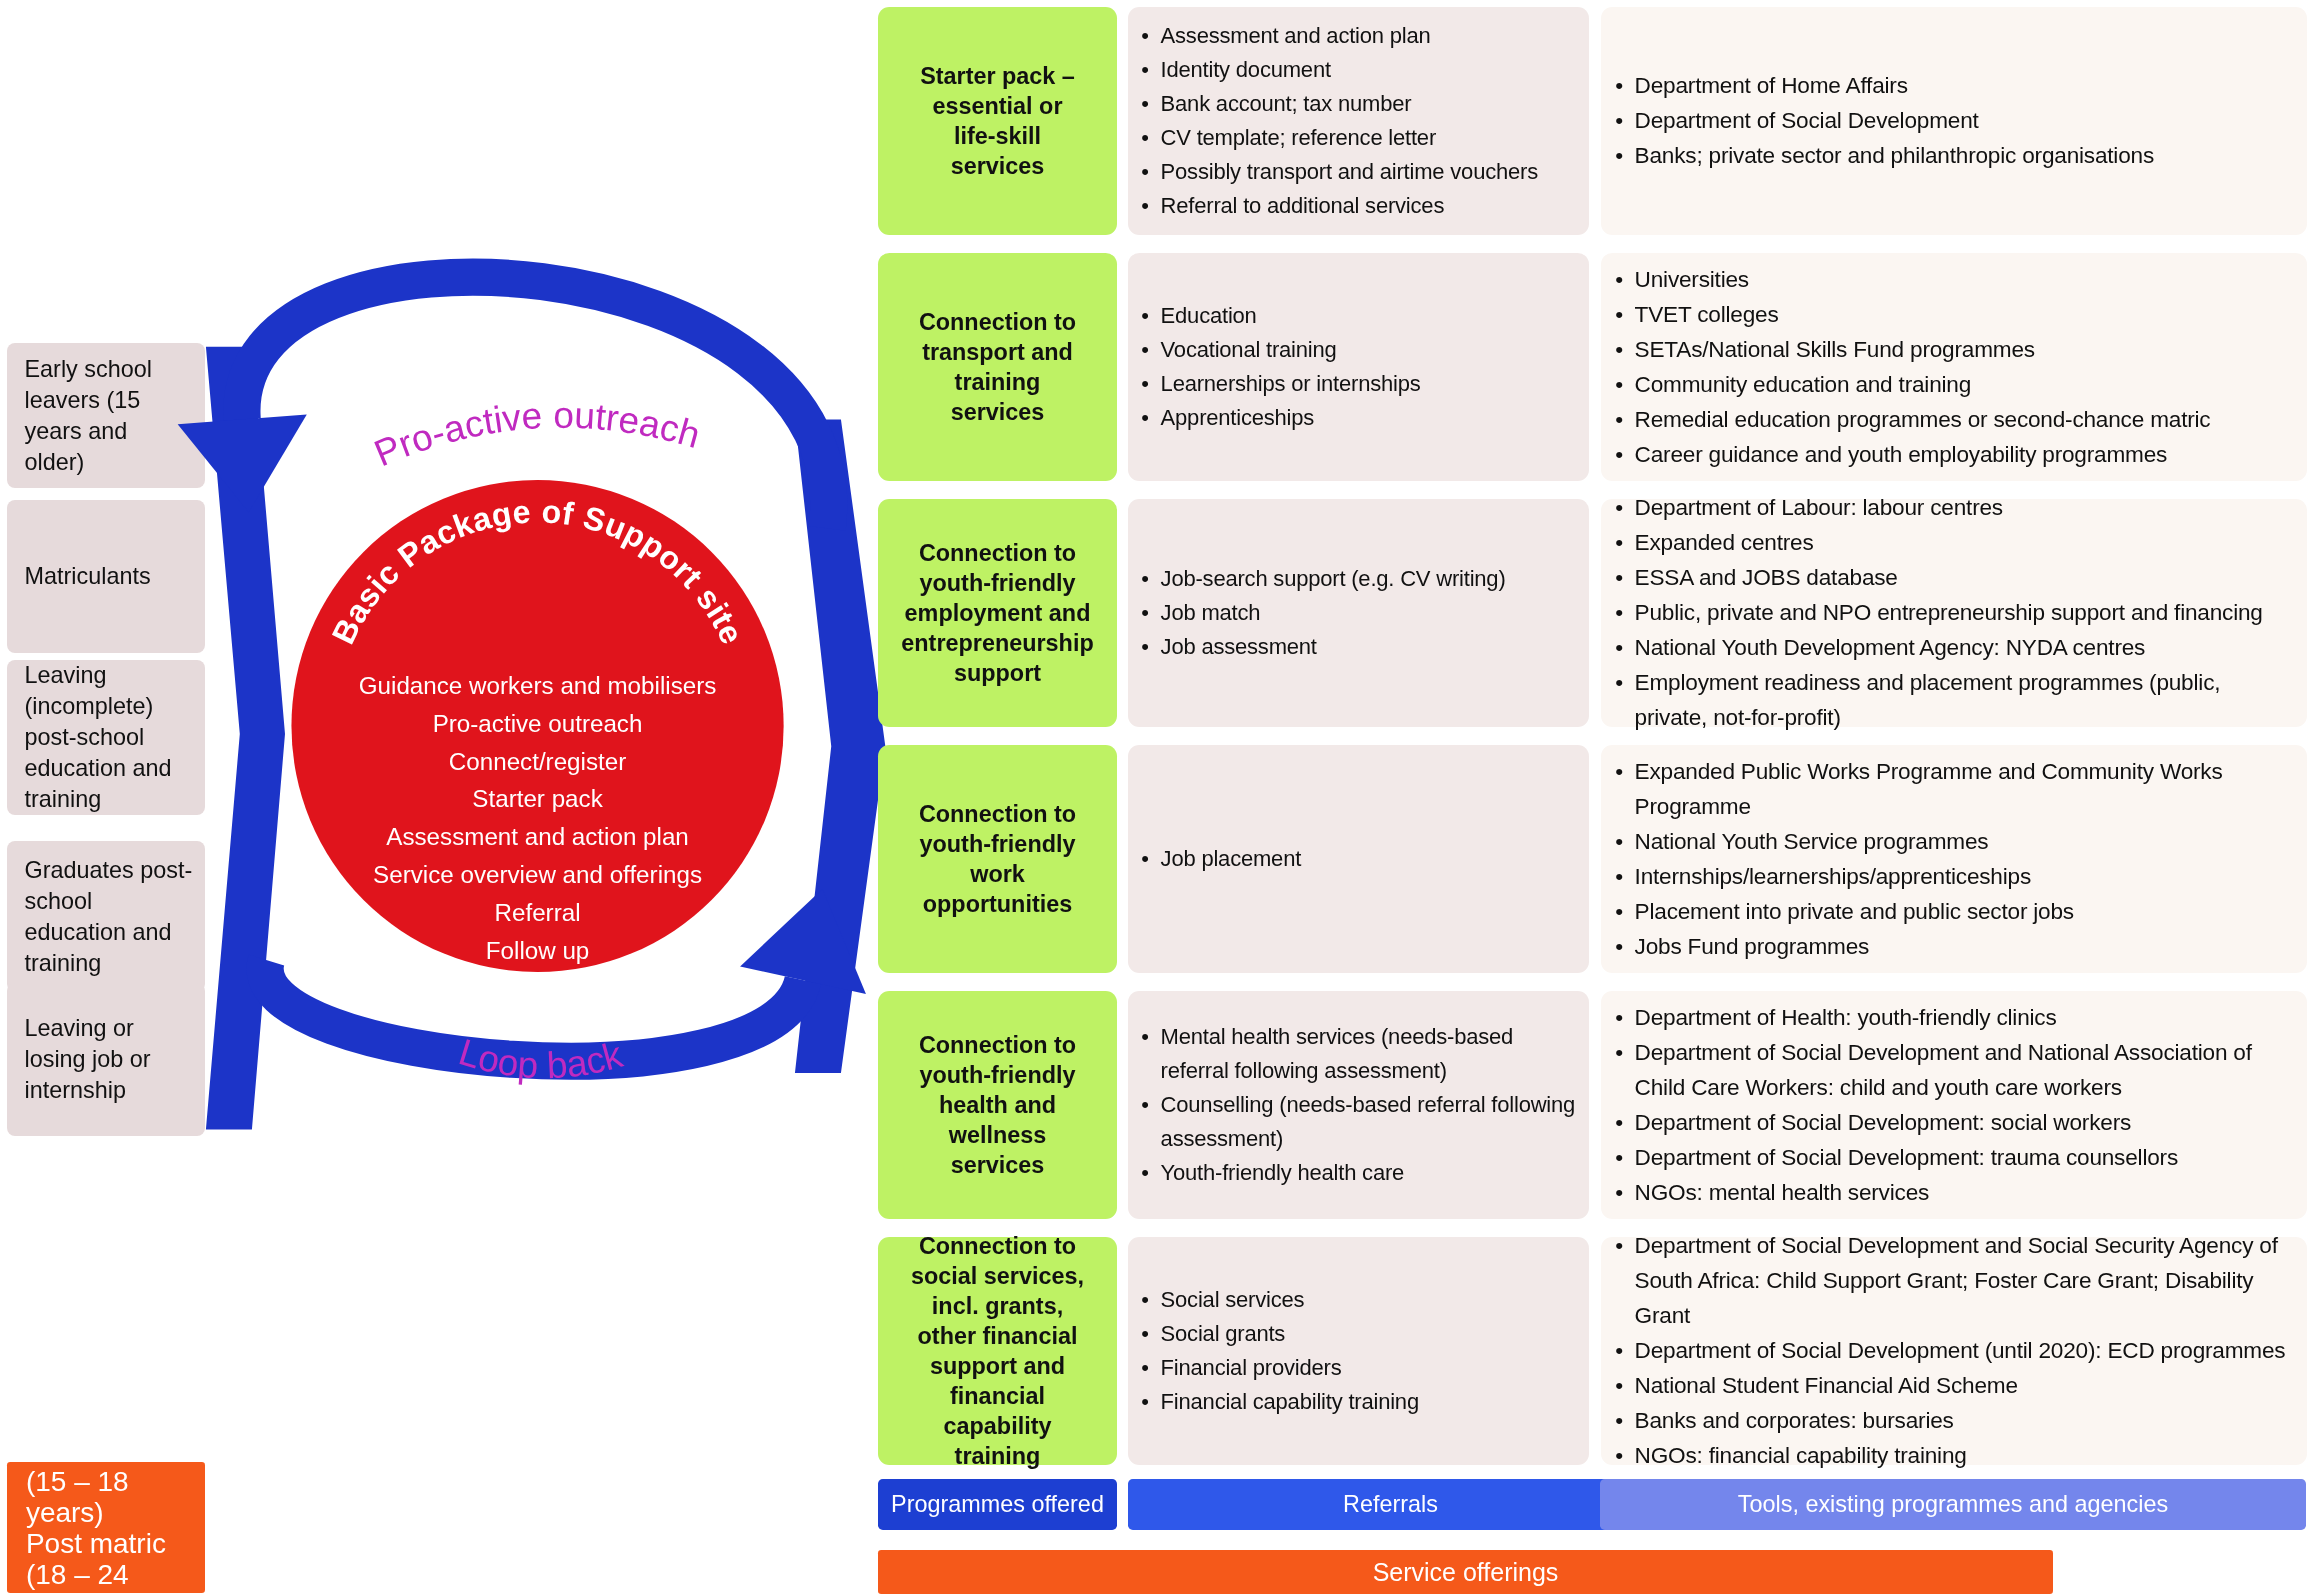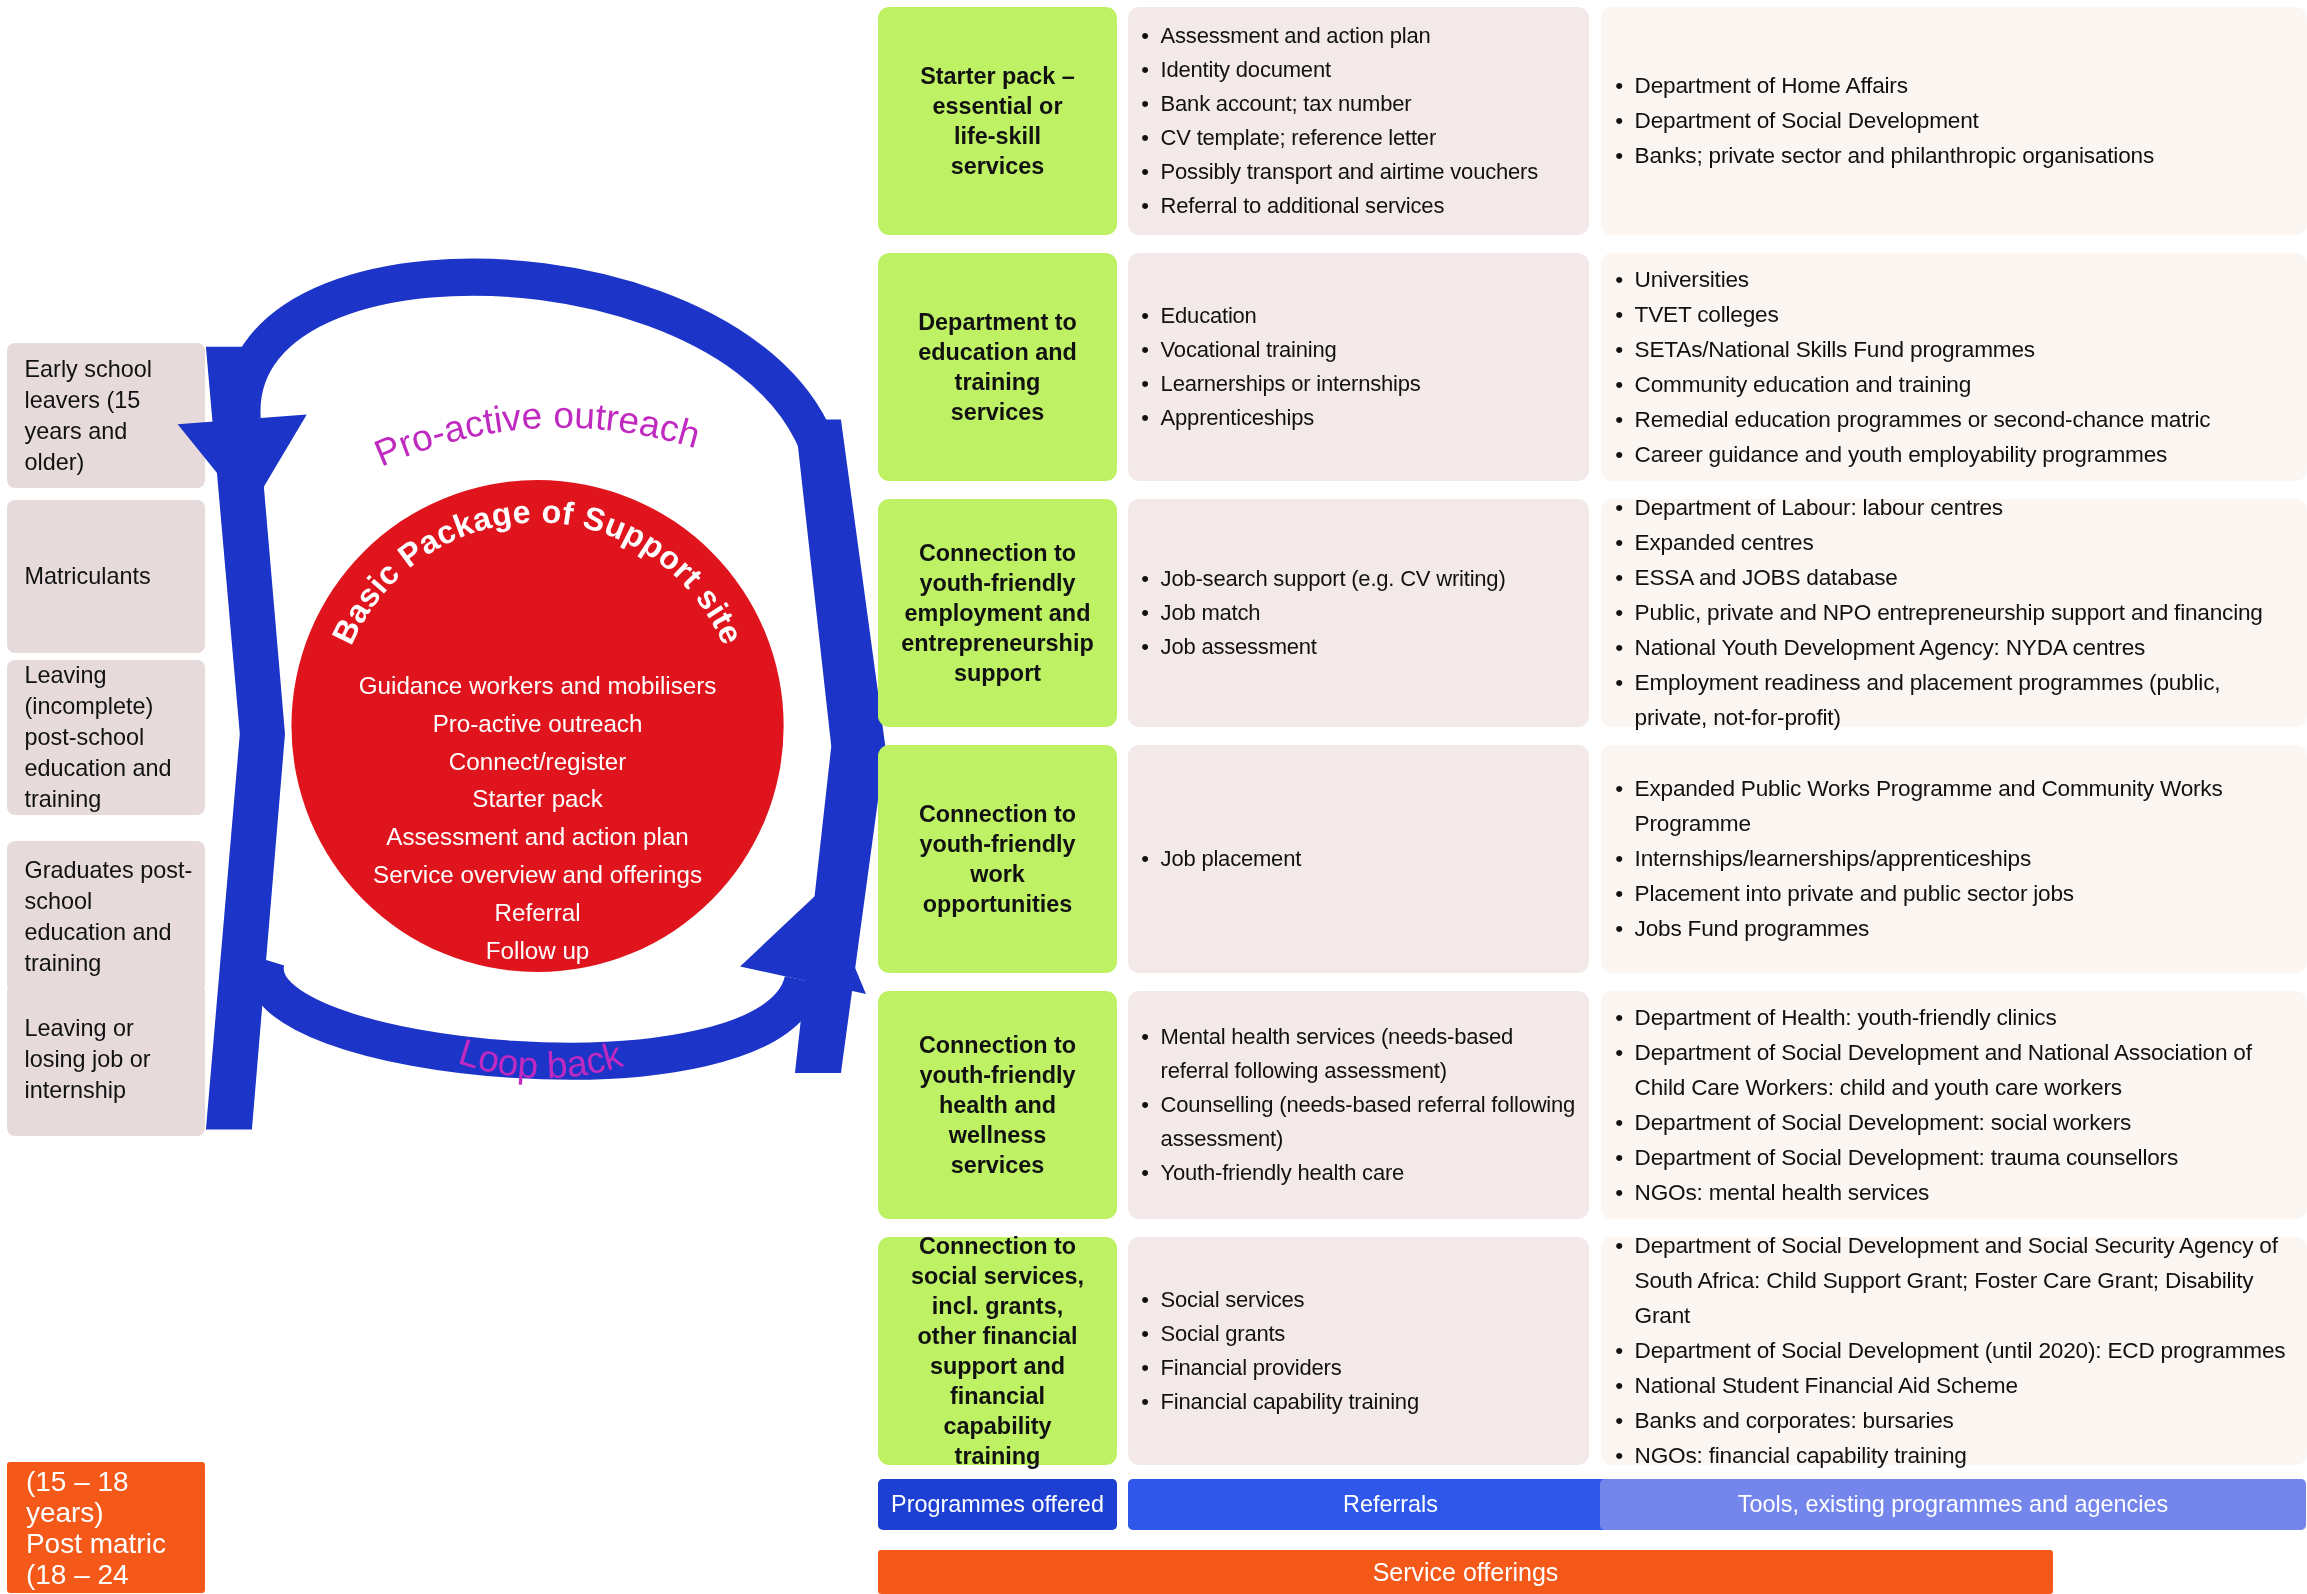--- a/index.html
+++ b/index.html
@@ -127,21 +127,21 @@
     </div>
     <div class="cell c3">
       <ul class="bullets">
           <li>Department of Home Affairs</li>
           <li>Department of Social Development</li>
           <li>Banks; private sector and philanthropic organisations</li>
         </ul>
     </div>
 
     <div class="cell c1">
-      <div>Department to education and training services</div>
+      <div>Connection to transport and training services</div>
     </div>
     <div class="cell c2">
       <ul class="bullets">
           <li>Education</li>
           <li>Vocational training</li>
           <li>Learnerships or internships</li>
           <li>Apprenticeships</li>
         </ul>
     </div>
     <div class="cell c3">
@@ -180,20 +180,21 @@
       <div>Connection to youth-friendly work opportunities</div>
     </div>
     <div class="cell c2">
       <ul class="bullets">
           <li>Job placement</li>
         </ul>
     </div>
     <div class="cell c3">
       <ul class="bullets">
           <li>Expanded Public Works Programme and Community Works Programme</li>
+          <li>National Youth Service programmes</li>
           <li>Internships/learnerships/apprenticeships</li>
           <li>Placement into private and public sector jobs</li>
           <li>Jobs Fund programmes</li>
         </ul>
     </div>
 
     <div class="cell c1">
       <div>Connection to youth-friendly health and wellness services</div>
     </div>
     <div class="cell c2">

